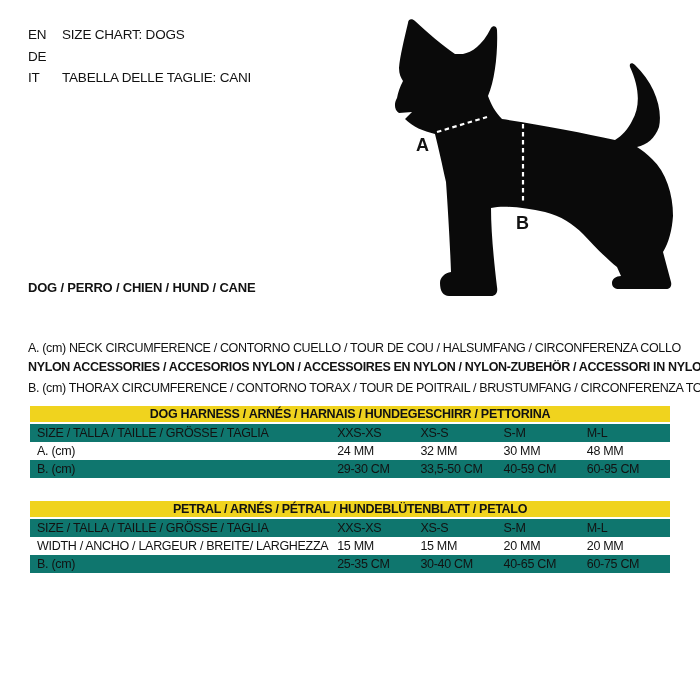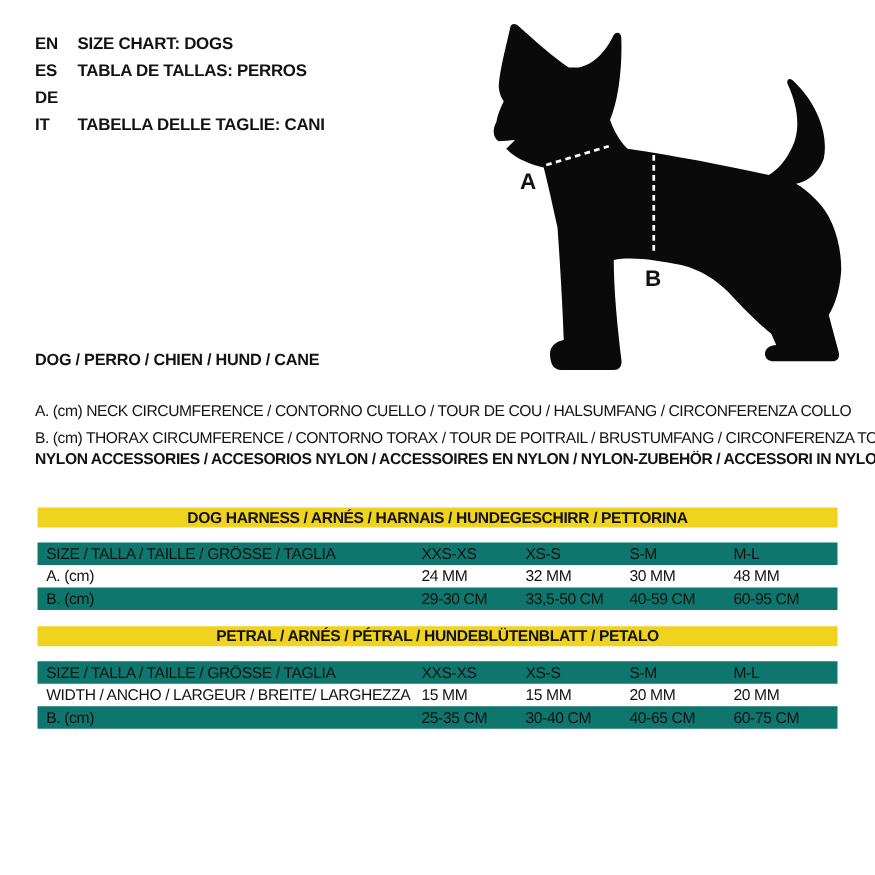--- a/index.html
+++ b/index.html
@@ -4,57 +4,53 @@
 <style>
   html,body{margin:0;padding:0;}
   body{
     width:700px;height:700px;position:relative;overflow:hidden;
     background:#ffffff;color:#121212;
     font-family:"Liberation Sans","DejaVu Sans",sans-serif;
     -webkit-font-smoothing:antialiased;
   }
   
   .lang-block{position:absolute;left:28px;top:24px;}
-  .lang-row{display:flex;line-height:21.5px;font-size:13.5px;font-weight:700;letter-spacing:-0.2px;}
+  .lang-row{display:flex;line-height:21.5px;font-size:13.5px;font-weight:400;letter-spacing:-0.2px;}
   .lang-code{width:34px;flex:0 0 34px;}
   
   .dog-wrap{position:absolute;left:385px;top:0;width:315px;height:300px;}
   
   .subject-line{position:absolute;left:28px;top:280px;font-size:13px;font-weight:700;letter-spacing:-0.2px;}
   .measure-block{position:absolute;left:28px;top:319px;width:660px;}
-  .measure-line{font-size:12.5px;line-height:20.5px;letter-spacing:-0.35px;white-space:nowrap;}
+  .measure-line{font-size:12.5px;line-height:20.5px;letter-spacing:-0.35px;white-space:nowrap;margin-top:19px;}
   .category-line{position:absolute;left:28px;top:360px;width:660px;font-size:12.5px;font-weight:700;letter-spacing:-0.35px;white-space:nowrap;}
   
   .size-table{position:absolute;left:30px;width:640px;}
   .size-table.t1{top:406px;}
   .size-table.t2{top:501px;}
   .table-header{
     height:16px;line-height:16px;background:#F0D31E;color:#121212;
     text-align:center;font-size:12.5px;font-weight:700;letter-spacing:-0.3px;
-    margin-bottom:12px;white-space:nowrap;
+    margin-bottom:2px;white-space:nowrap;
   }
   .table-row{
     display:grid;grid-template-columns:48% 13% 13% 13% 13%;
     height:18px;line-height:18px;font-size:12.5px;letter-spacing:-0.3px;
   }
   .table-row.shade{background:#0f766e;}
   .row-label{padding-left:7px;text-align:left;white-space:nowrap;}
   .size-cell{text-align:left;white-space:nowrap;}
 </style>
 </head>
 <body>
 
 <div class="lang-block">
   <div class="lang-row">
     <span class="lang-code">EN</span>
     <span class="lang-title">SIZE CHART: DOGS</span>
-  </div>
-  <div class="lang-row">
-    <span class="lang-code">ES</span>
-    <span class="lang-title">TABLA DE TALLAS: PERROS</span>
   </div>
   <div class="lang-row">
     <span class="lang-code">DE</span>
   </div>
   <div class="lang-row">
     <span class="lang-code">IT</span>
     <span class="lang-title">TABELLA DELLE TAGLIE: CANI</span>
   </div>
 </div>
 

